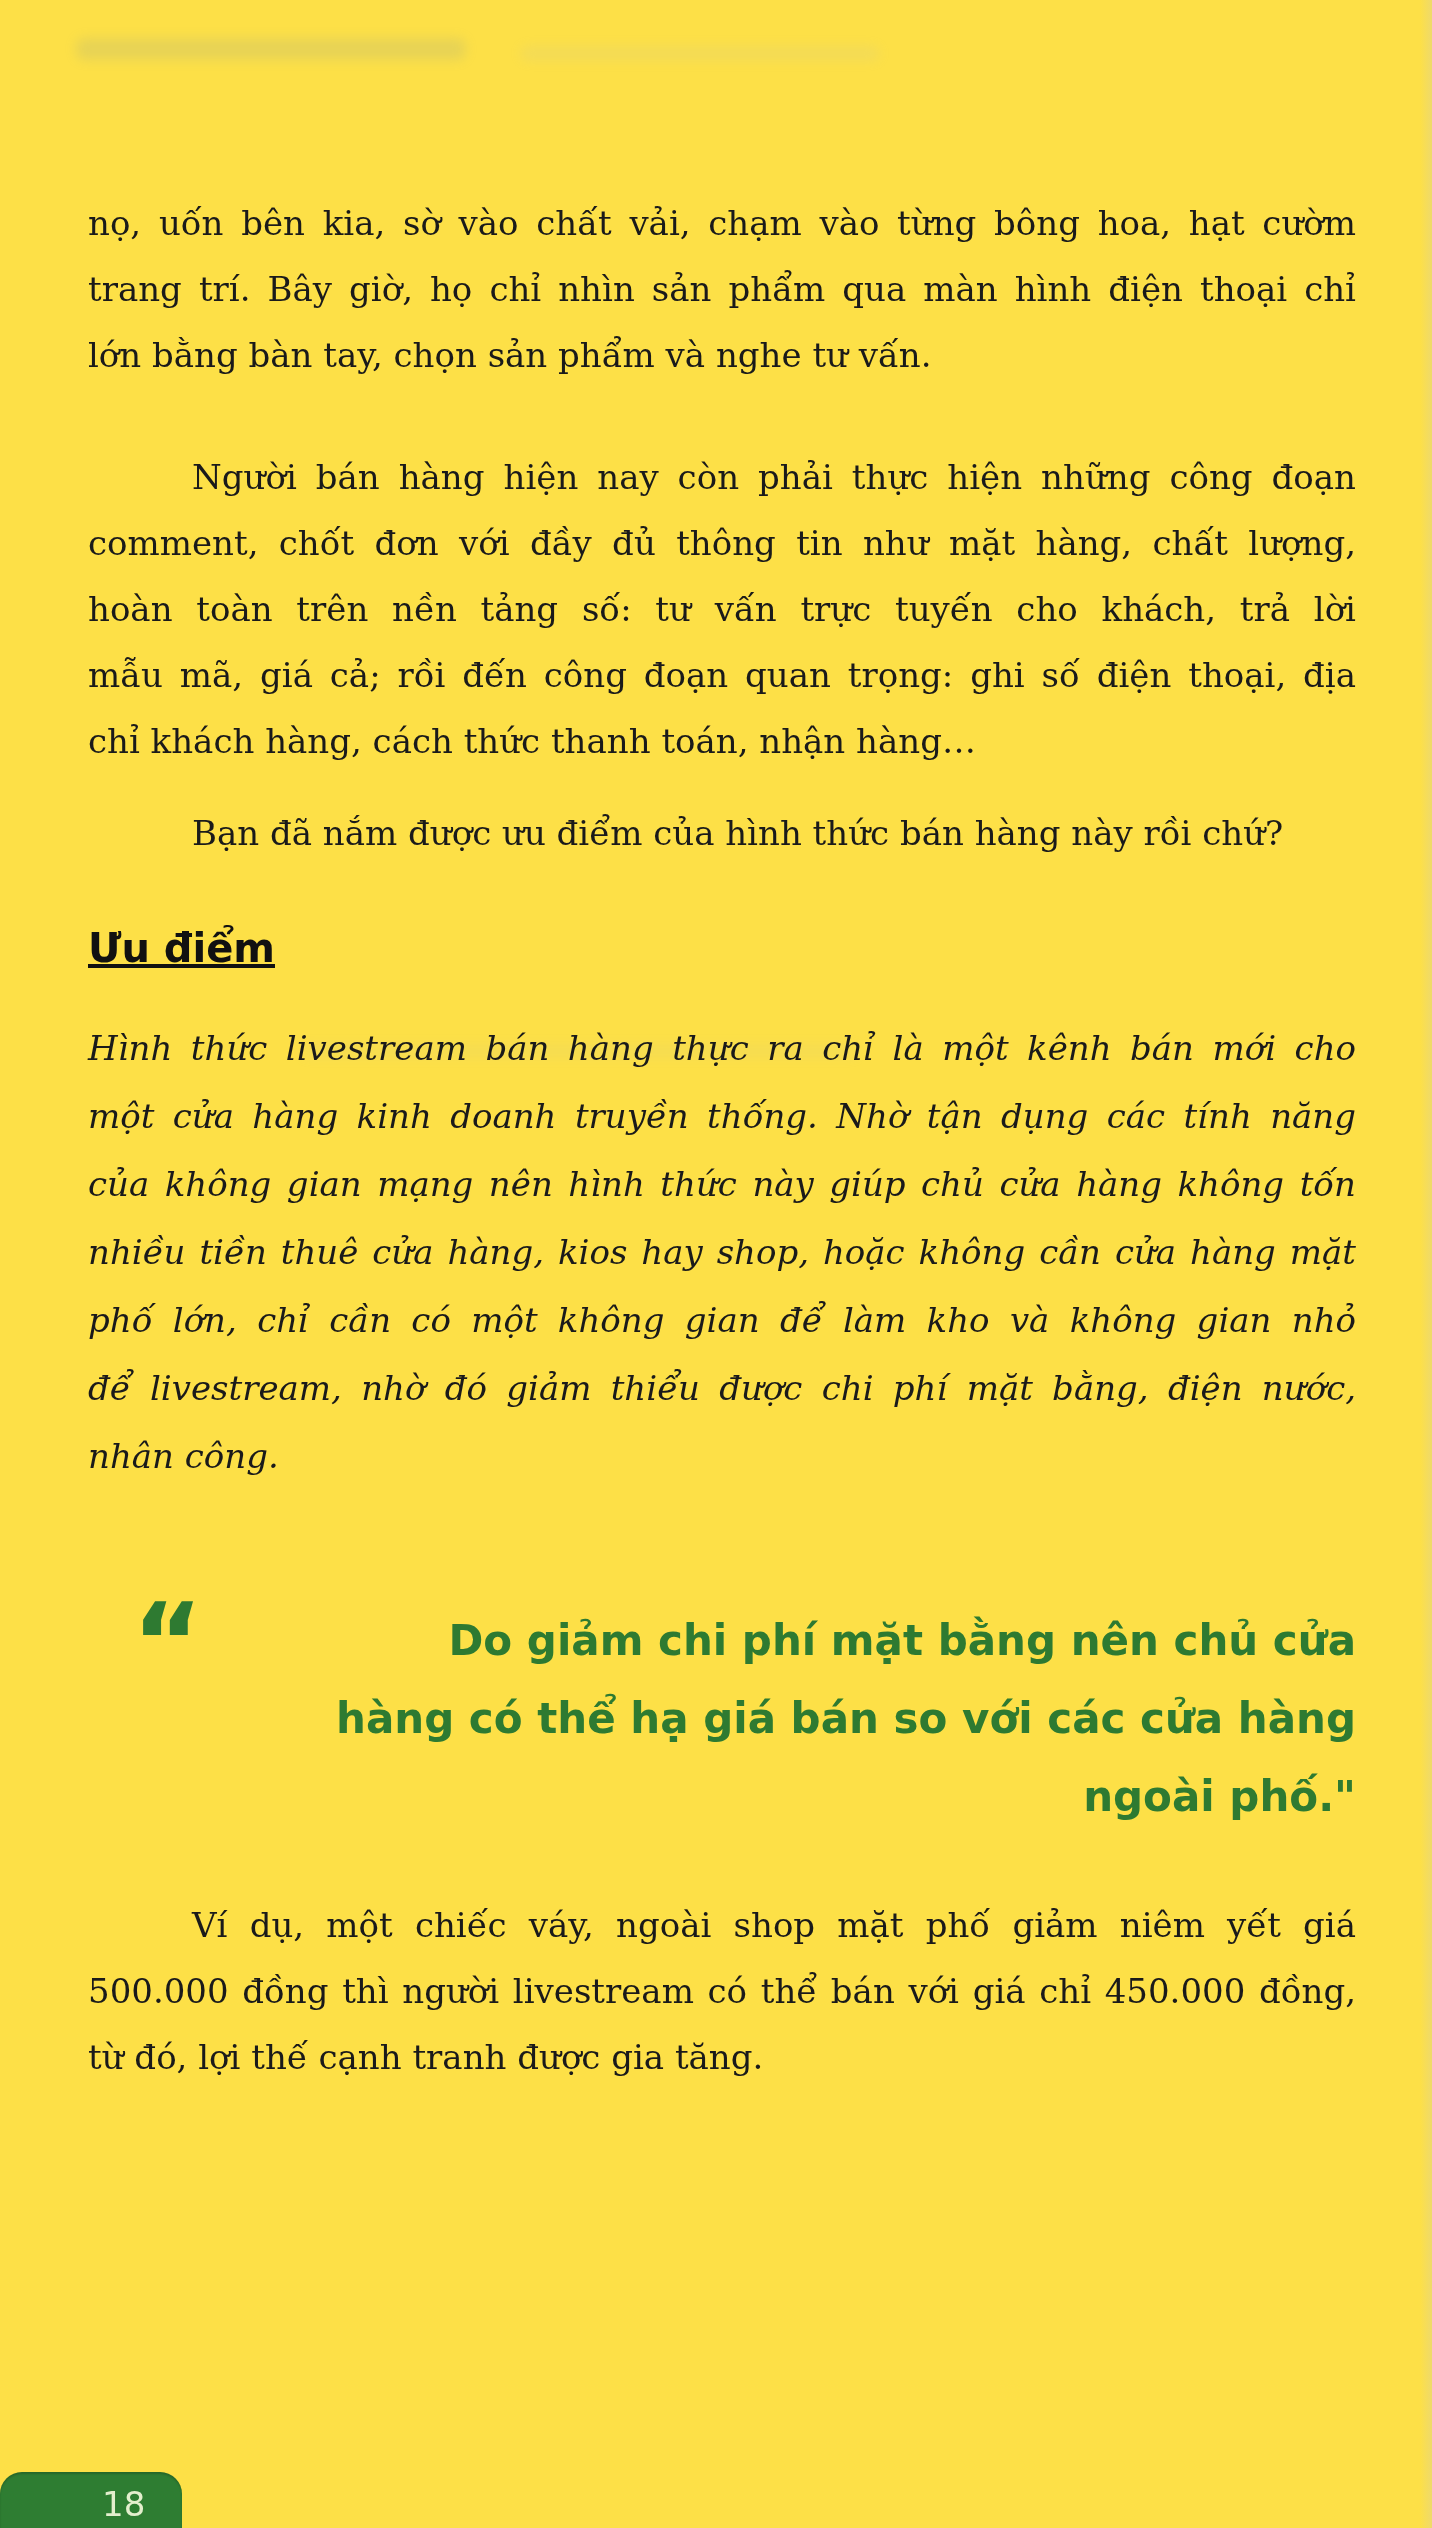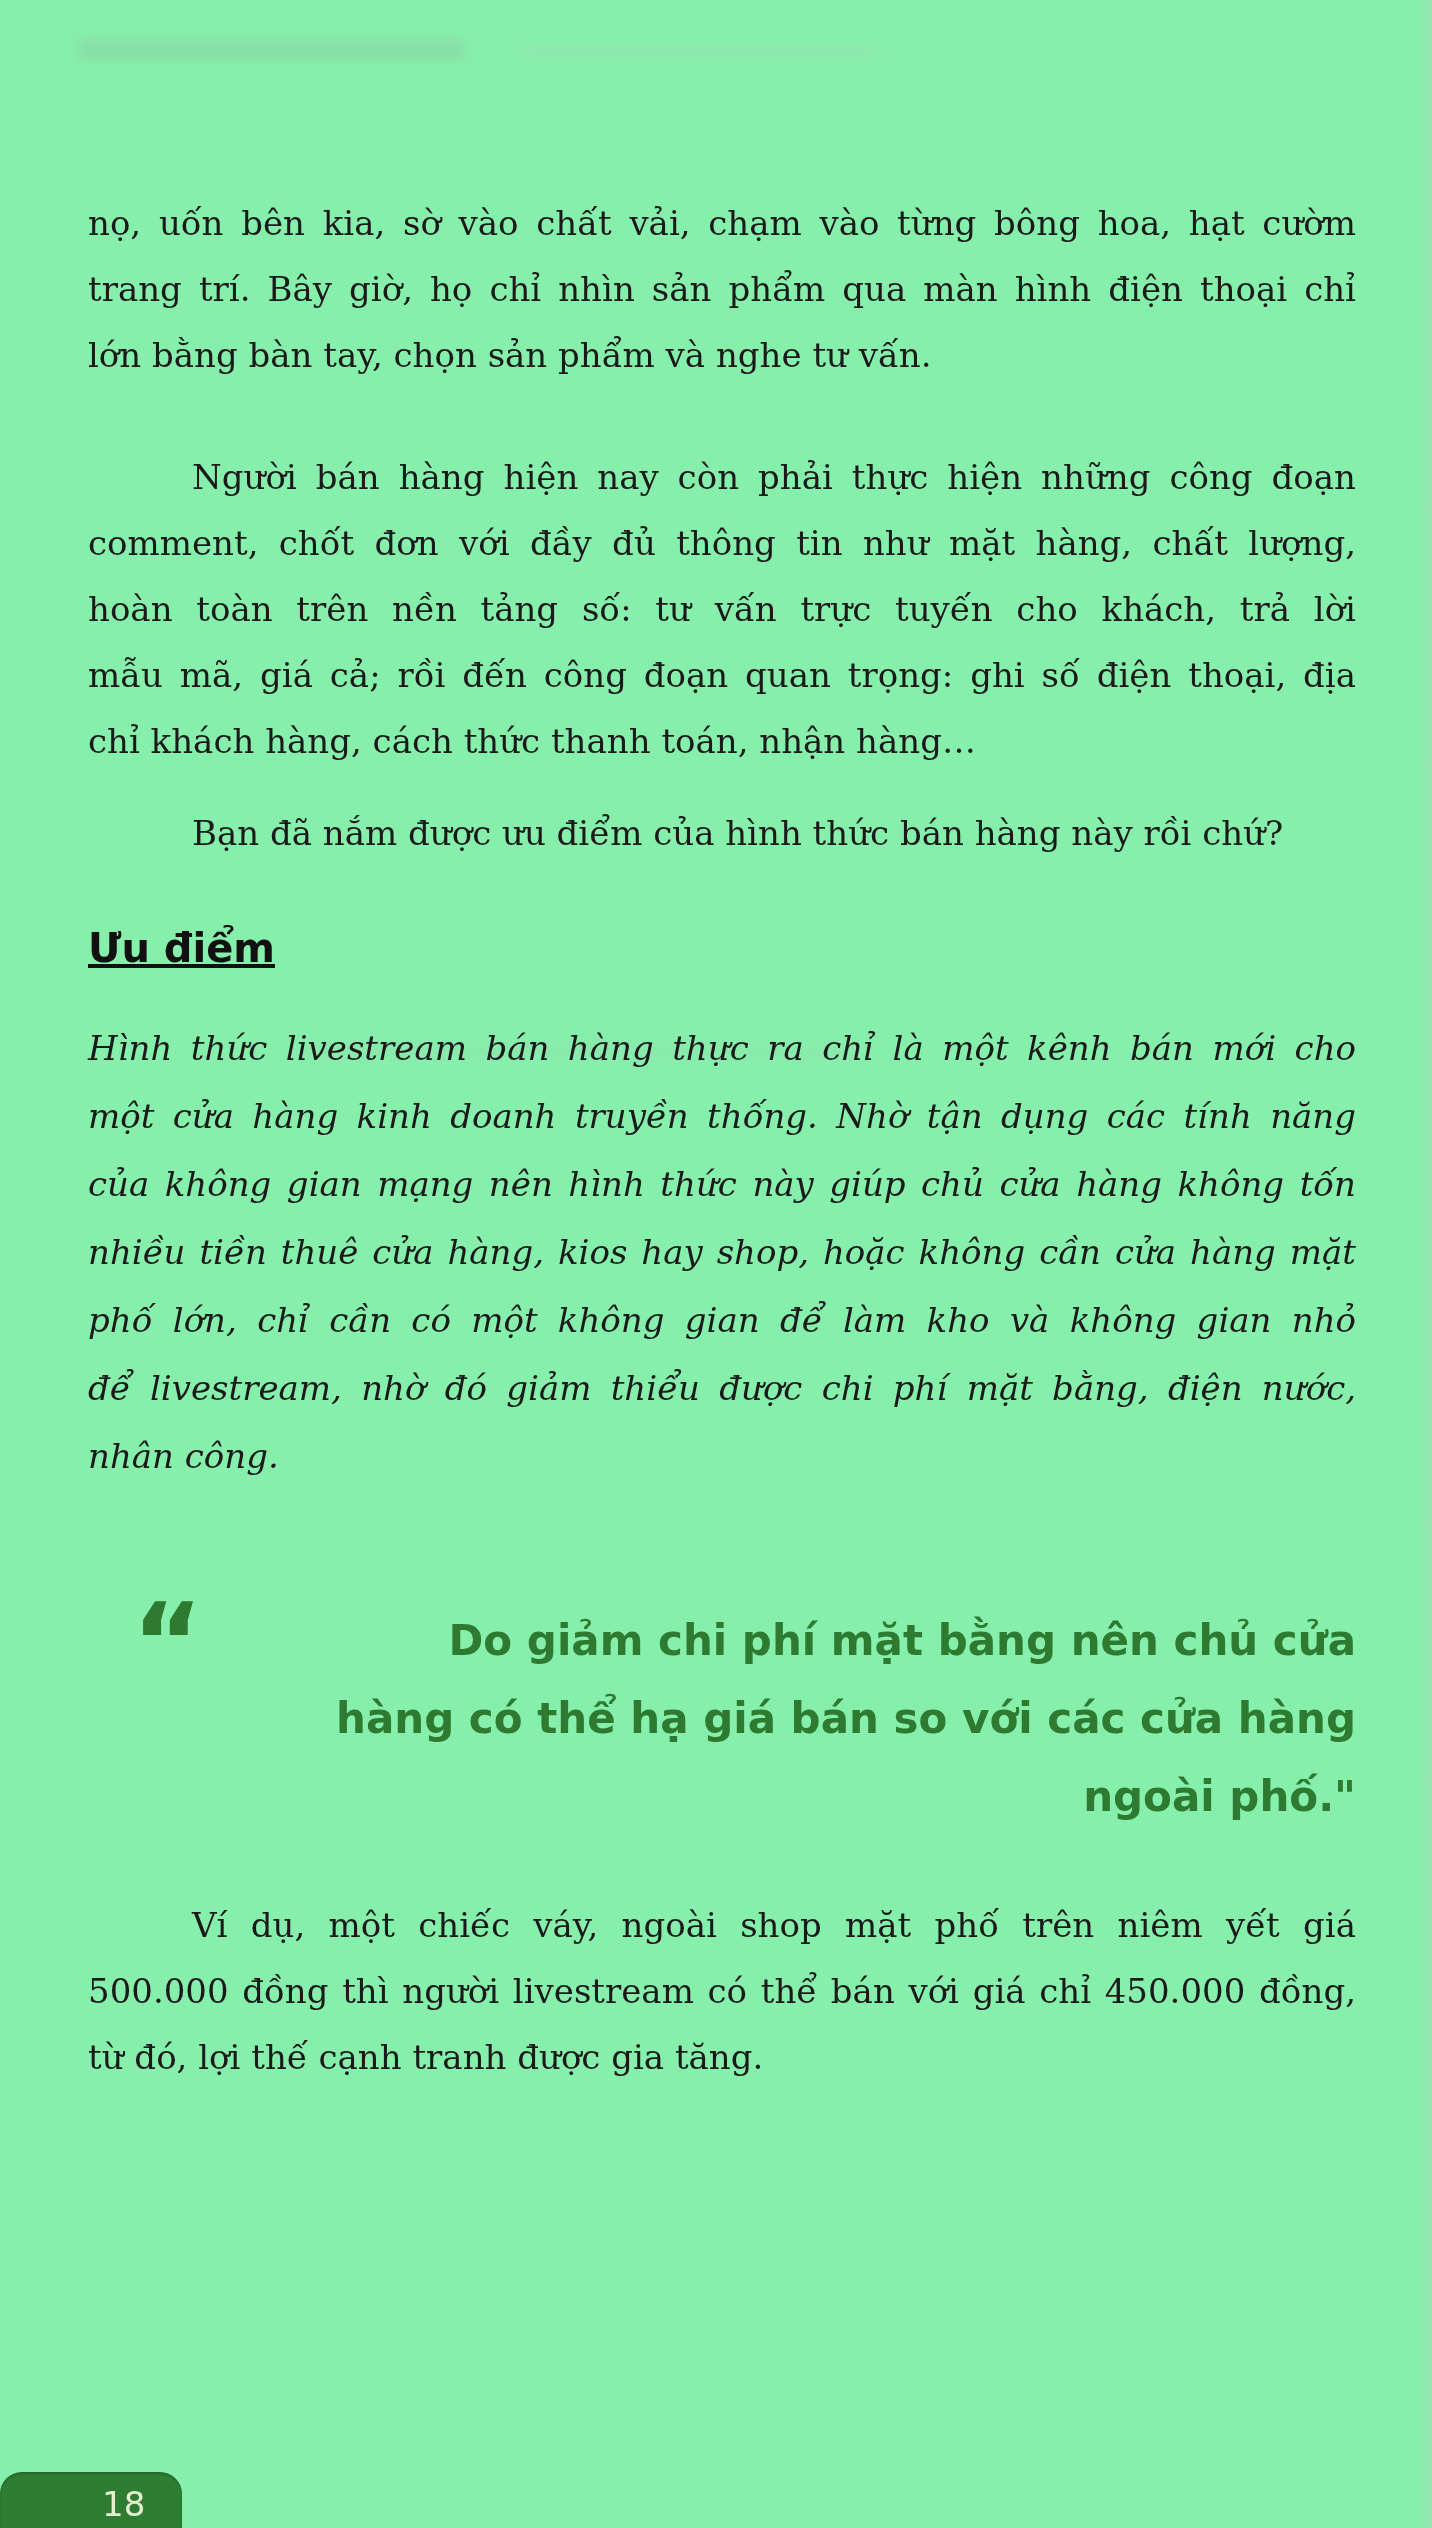--- a/index.html
+++ b/index.html
@@ -1,19 +1,19 @@
 <!DOCTYPE html>
 <html lang="vi"><head>
 <meta charset="utf-8">
 <style>
   html,body{margin:0;padding:0;background:#e8e8e6;}
   .page{
     position:relative;
     width:1432px;height:2528px;
-    background:#86efac;
+    background:#fde047;
     overflow:hidden;
     font-family:"DejaVu Serif","Liberation Serif",serif;
     color:#1a1a1a;
   }
   
   .ghost{position:absolute;border-radius:8px;filter:blur(6px);}
   .ghost-top-1{top:38px;left:76px;width:390px;height:22px;background:#93a28e;opacity:.20;}
   .ghost-top-2{top:46px;left:520px;width:360px;height:15px;background:#b9bfb3;opacity:.14;}
   .ghost-mid{top:1044px;left:300px;width:560px;height:14px;background:#b4baae;opacity:.10;}
   .page-edge{position:absolute;right:0;top:0;width:12px;height:100%;
@@ -115,21 +115,21 @@
     </p>
 
     <div class="quote">
       <span class="qmark">“</span>
       <span class="qline">Do giảm chi phí mặt bằng nên chủ cửa</span>
       <span class="qline">hàng có thể hạ giá bán so với các cửa hàng</span>
       <span class="qline">ngoài phố."</span>
     </div>
 
     <p class="para closing">
-      <span class="line ind">Ví dụ, một chiếc váy, ngoài shop mặt phố trên niêm yết giá</span>
+      <span class="line ind">Ví dụ, một chiếc váy, ngoài shop mặt phố giảm niêm yết giá</span>
       <span class="line">500.000 đồng thì người livestream có thể bán với giá chỉ 450.000 đồng,</span>
       <span class="line last">từ đó, lợi thế cạnh tranh được gia tăng.</span>
     </p>
 
   </div>
 
   <div class="page-tab">
     <span class="num">18</span>
   </div>
 

